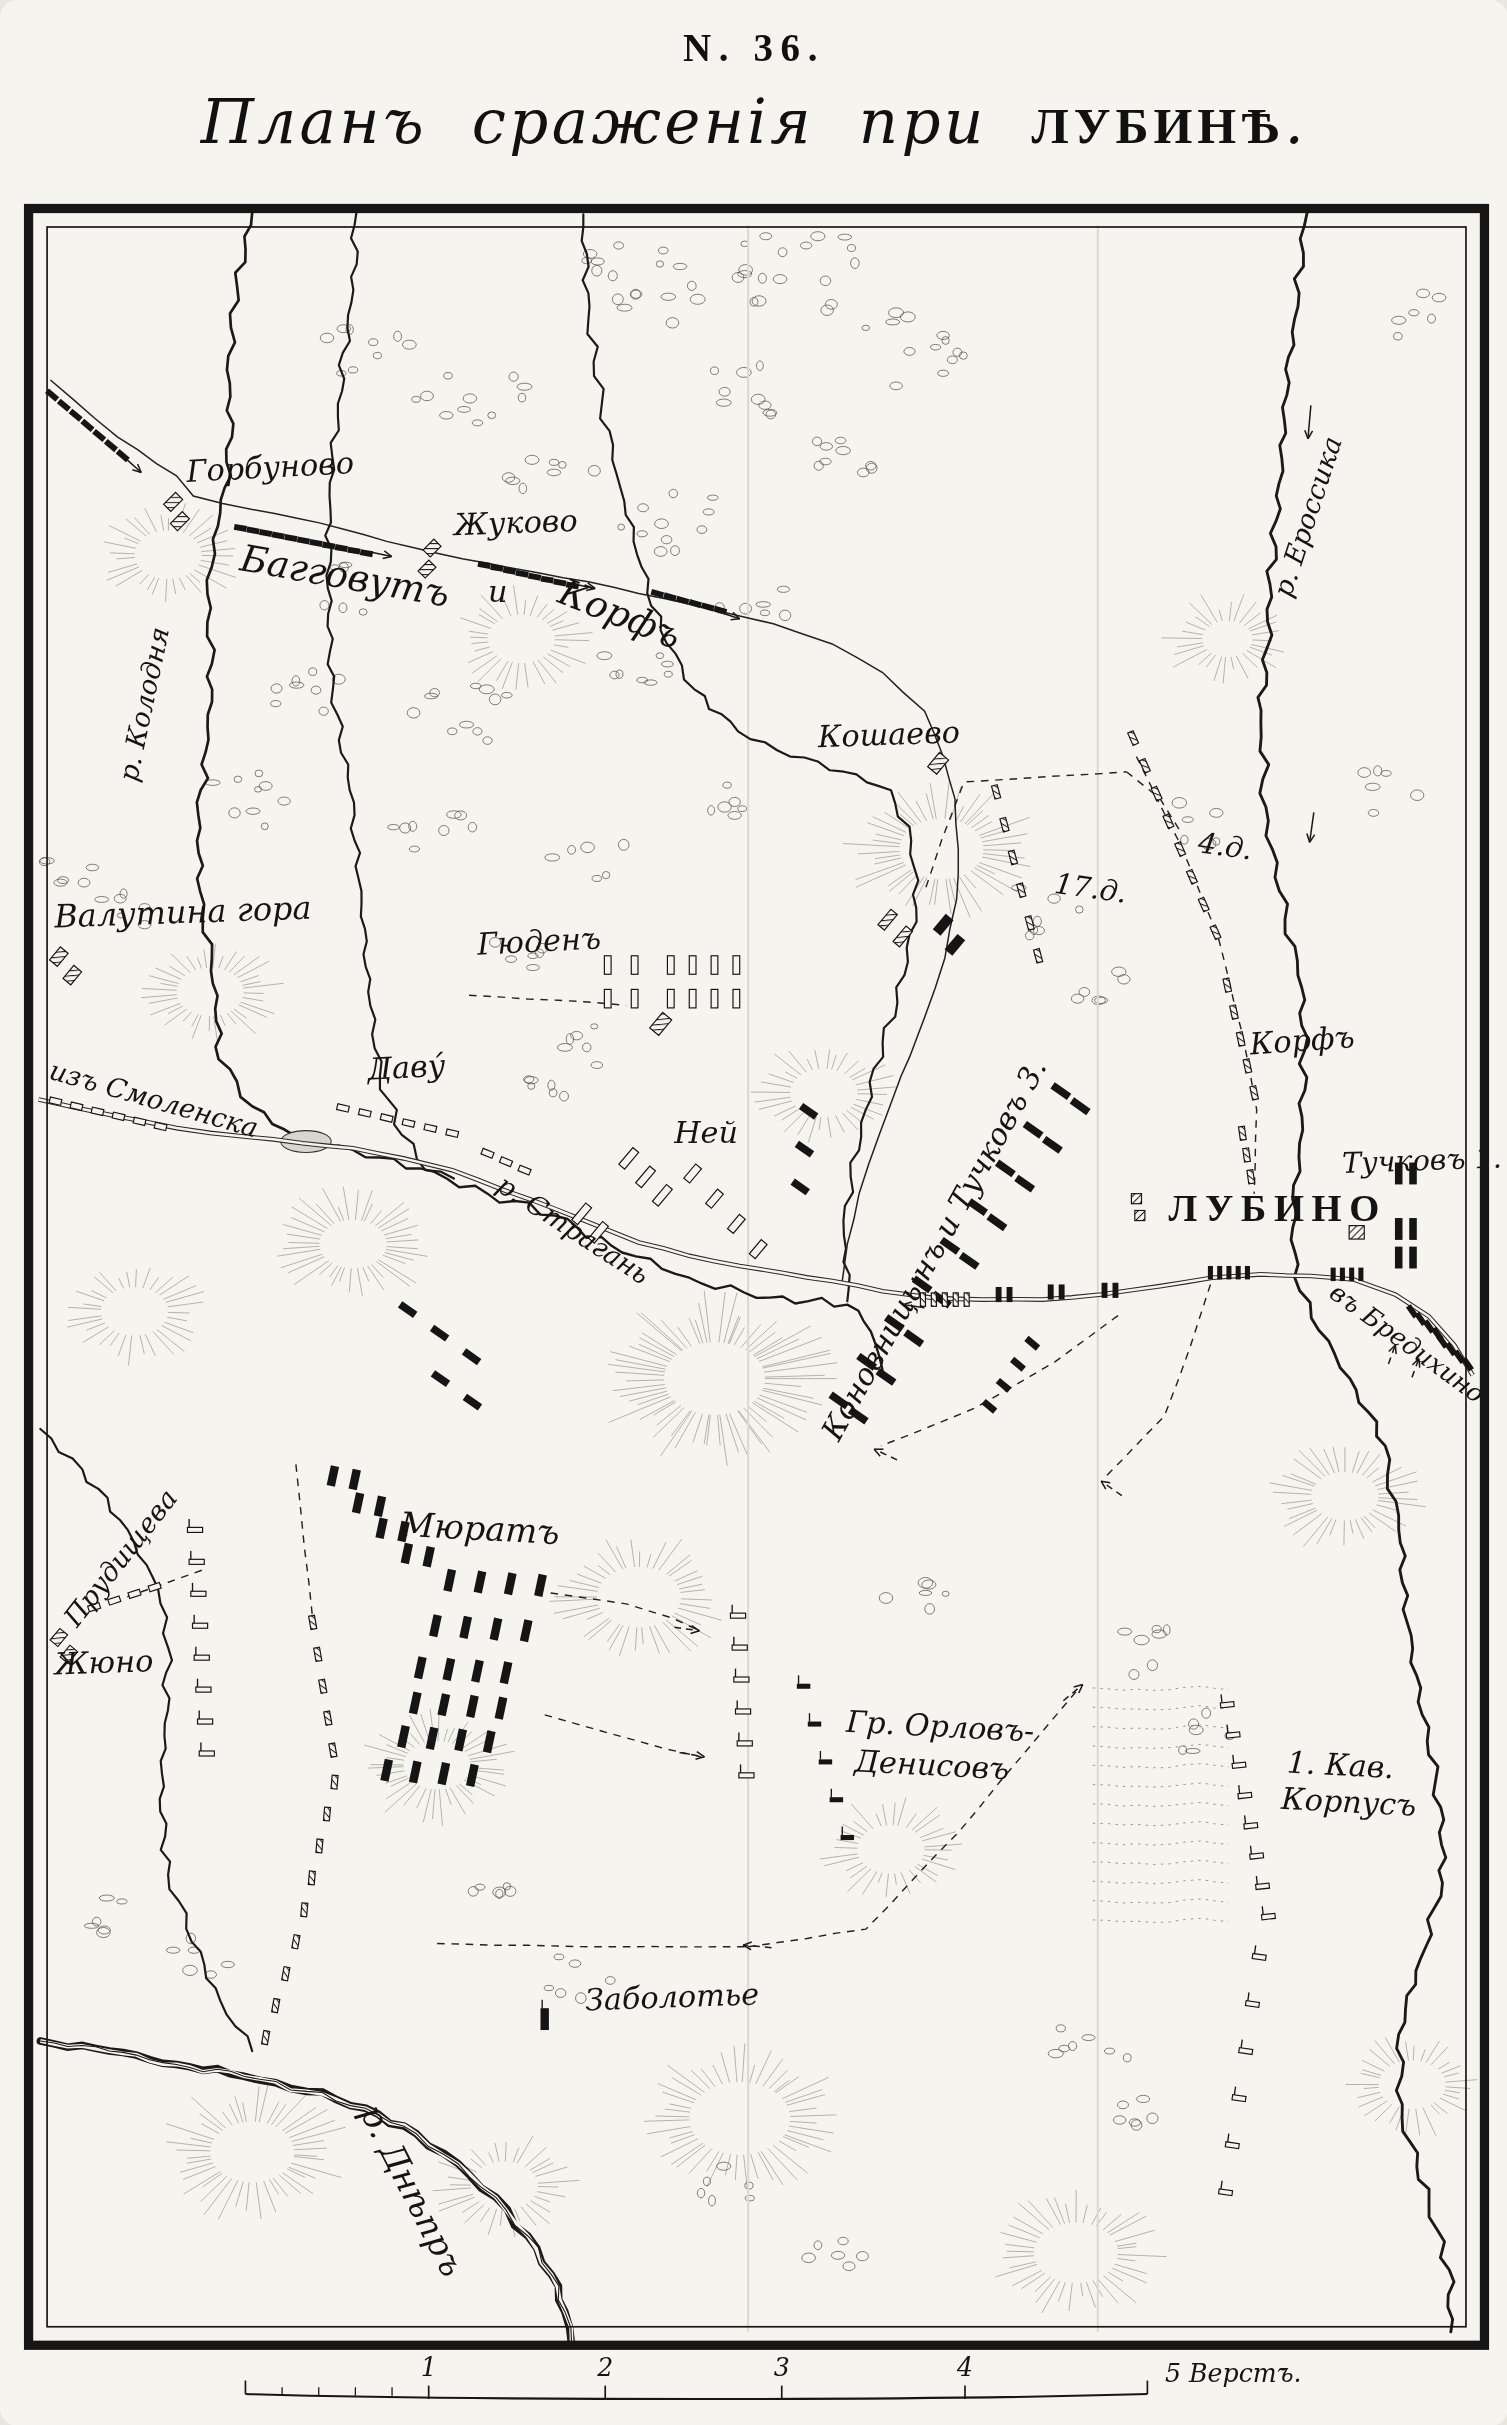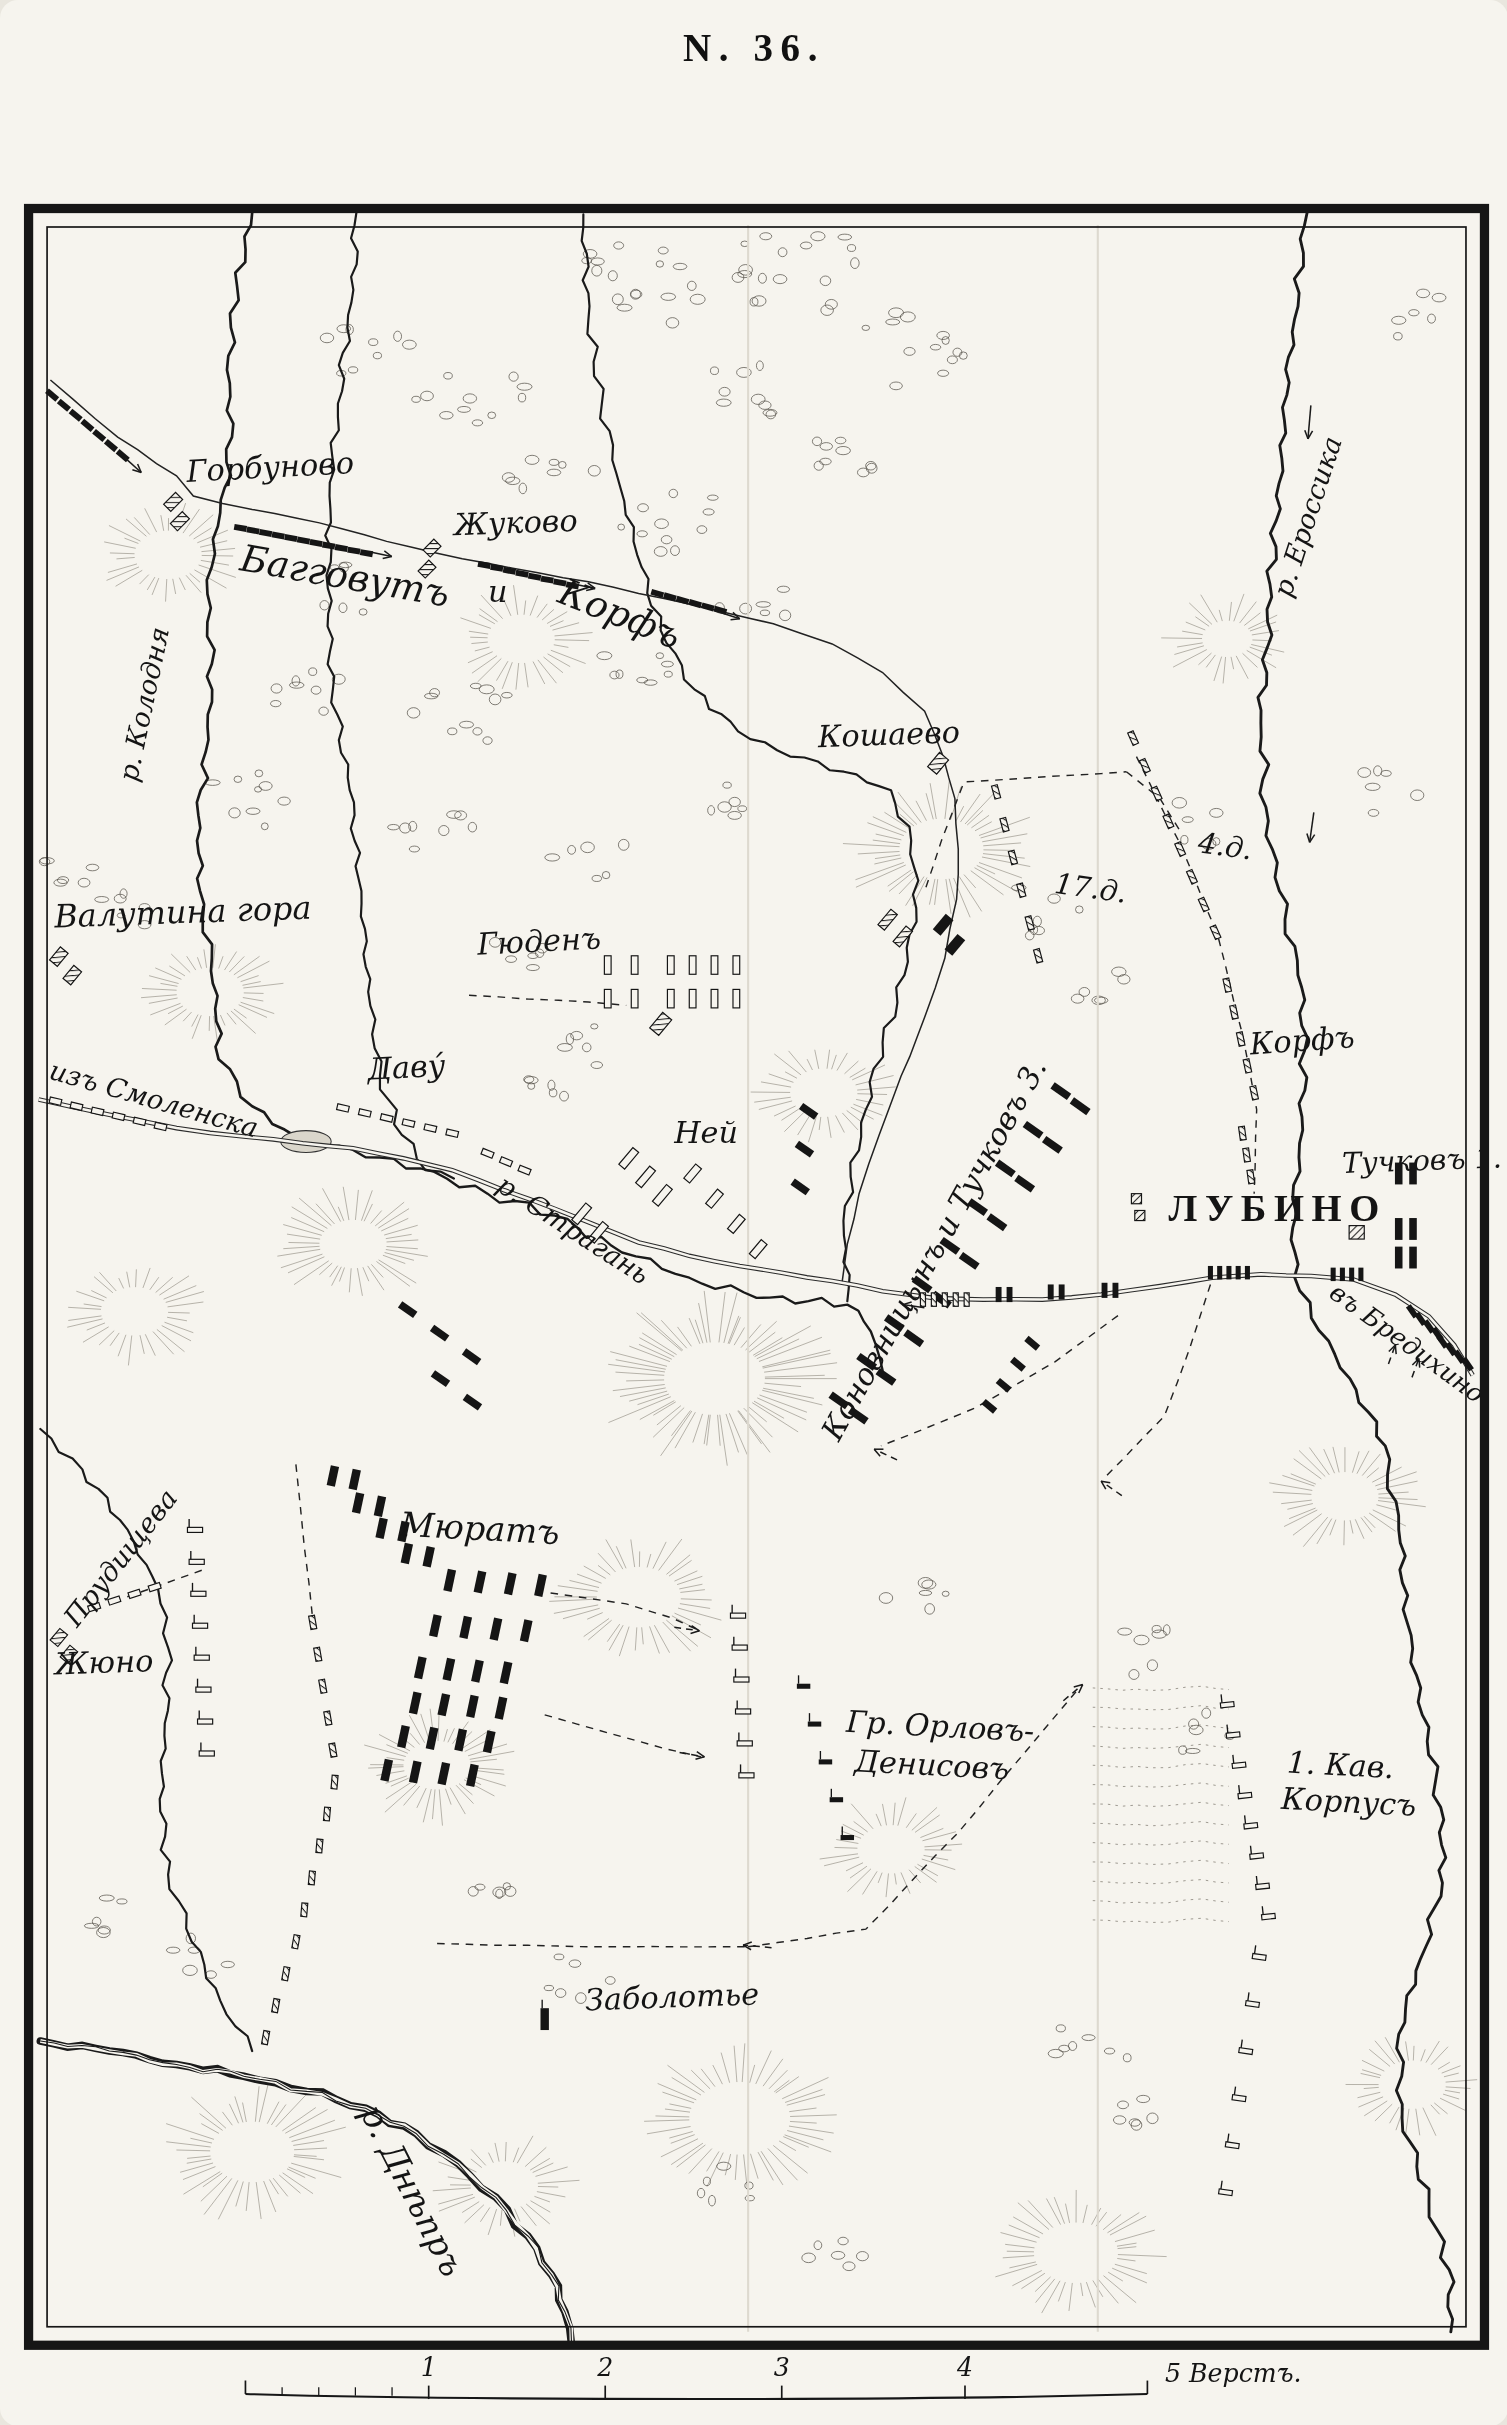--- a/index.html
+++ b/index.html
@@ -14,20 +14,21 @@
   text.lbl{fill:#141414;}
   text.cursive{font-family:"DejaVu Serif",serif;font-style:italic;}
   text.caps{font-family:"Liberation Serif",serif;font-weight:700;letter-spacing:9px;}
   text.scale-num{font-family:"DejaVu Serif",serif;font-style:italic;font-size:30px;fill:#141414;}
 </style>
 </head>
 <body>
 
 <div class="page">
   <div class="plate-number">N. 36.</div>
+  <div class="map-title"><span class="script">Планъ сраженія при </span><span class="emph">ЛУБИНѢ</span><span class="script">.</span></div>
   <svg id="map" width="1508" height="2426" viewBox="0 0 1794 2886">
     <defs>
       <pattern id="hatch" width="6" height="6" patternUnits="userSpaceOnUse" patternTransform="rotate(45)">
         <rect width="6" height="6" fill="#f6f4ee"></rect>
         <line x1="0" y1="0" x2="0" y2="6" stroke="#1a1a1a" stroke-width="2.4"></line>
       </pattern>
     </defs>
     <g id="g-hachures">
         <line x1="909.9999999990996" y1="1640.0002366694064" x2="995.3647242424452" y2="1640.0005733897167" stroke="#979288" stroke-width="0.8"></line>
         <line x1="909.5160312000723" y1="1645.4758842620658" x2="952.979824026954" y2="1649.474852175607" stroke="#979288" stroke-width="0.8"></line>

